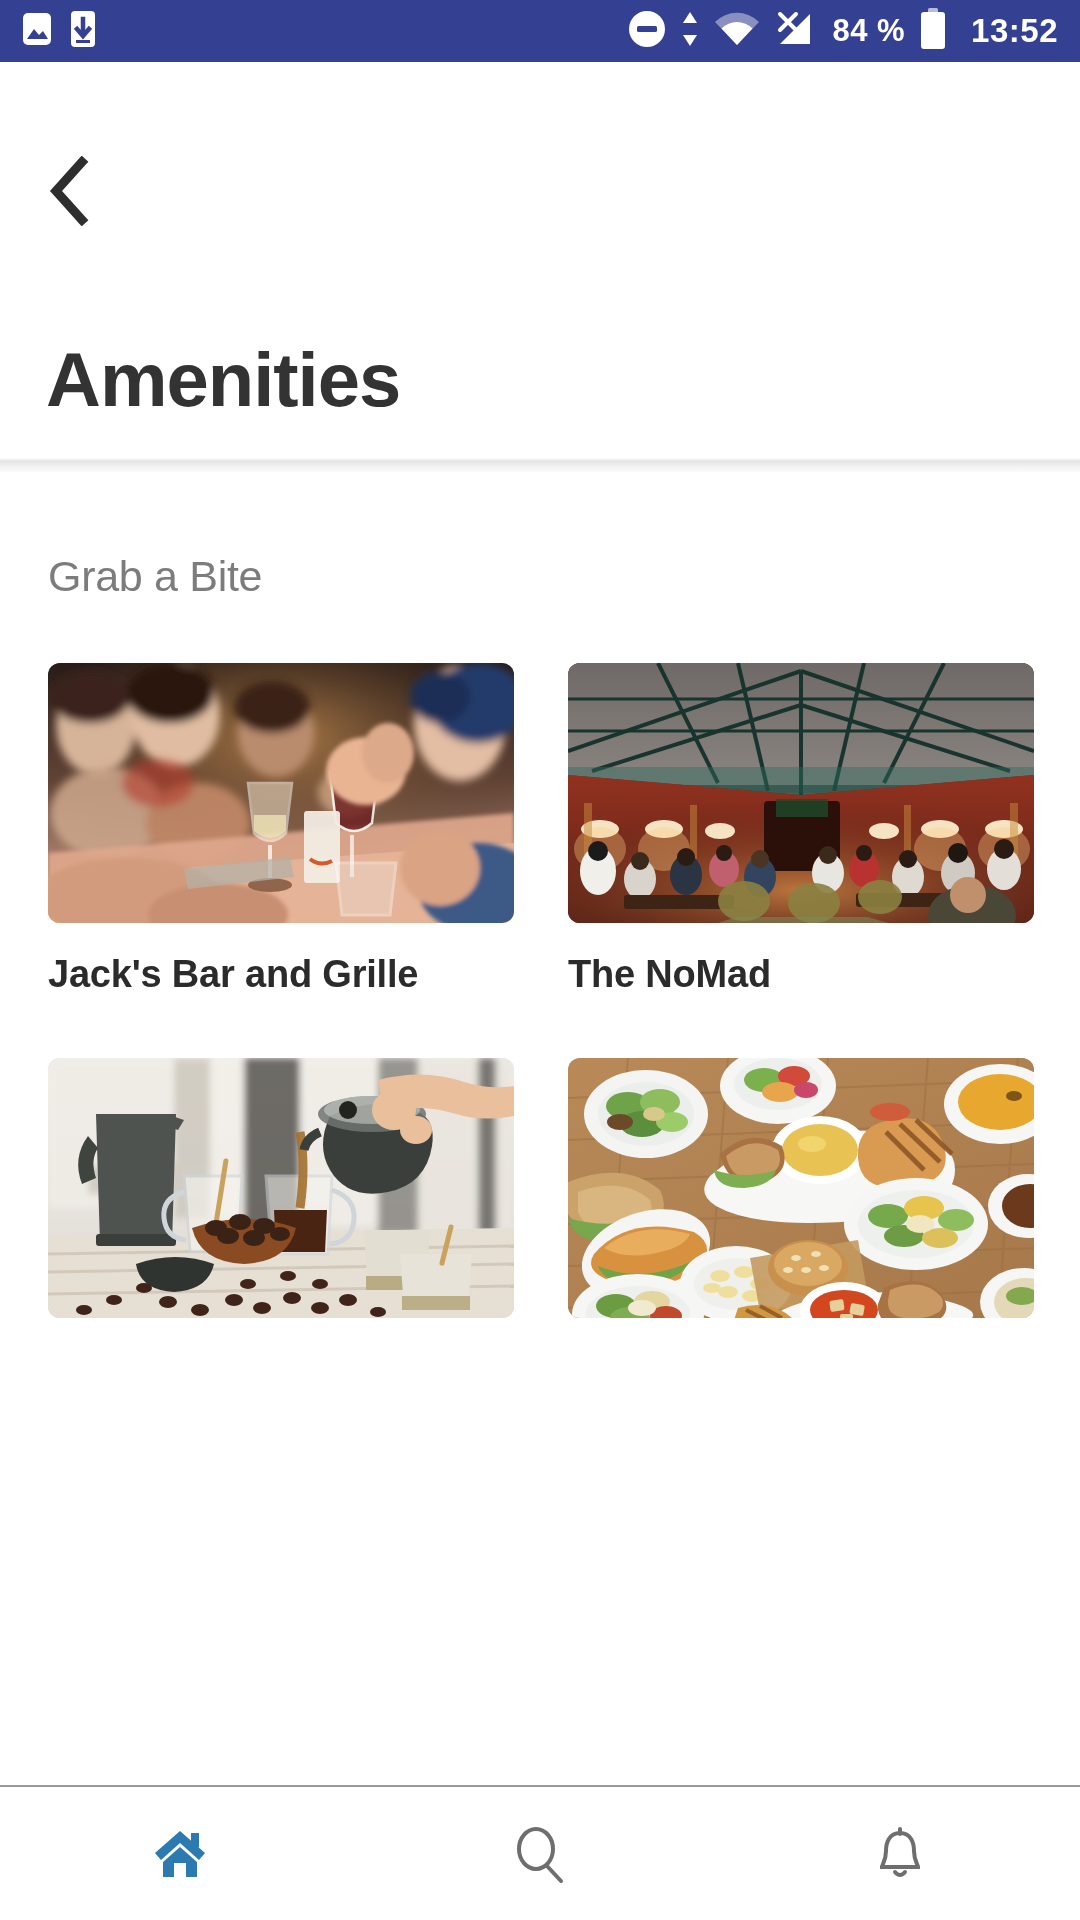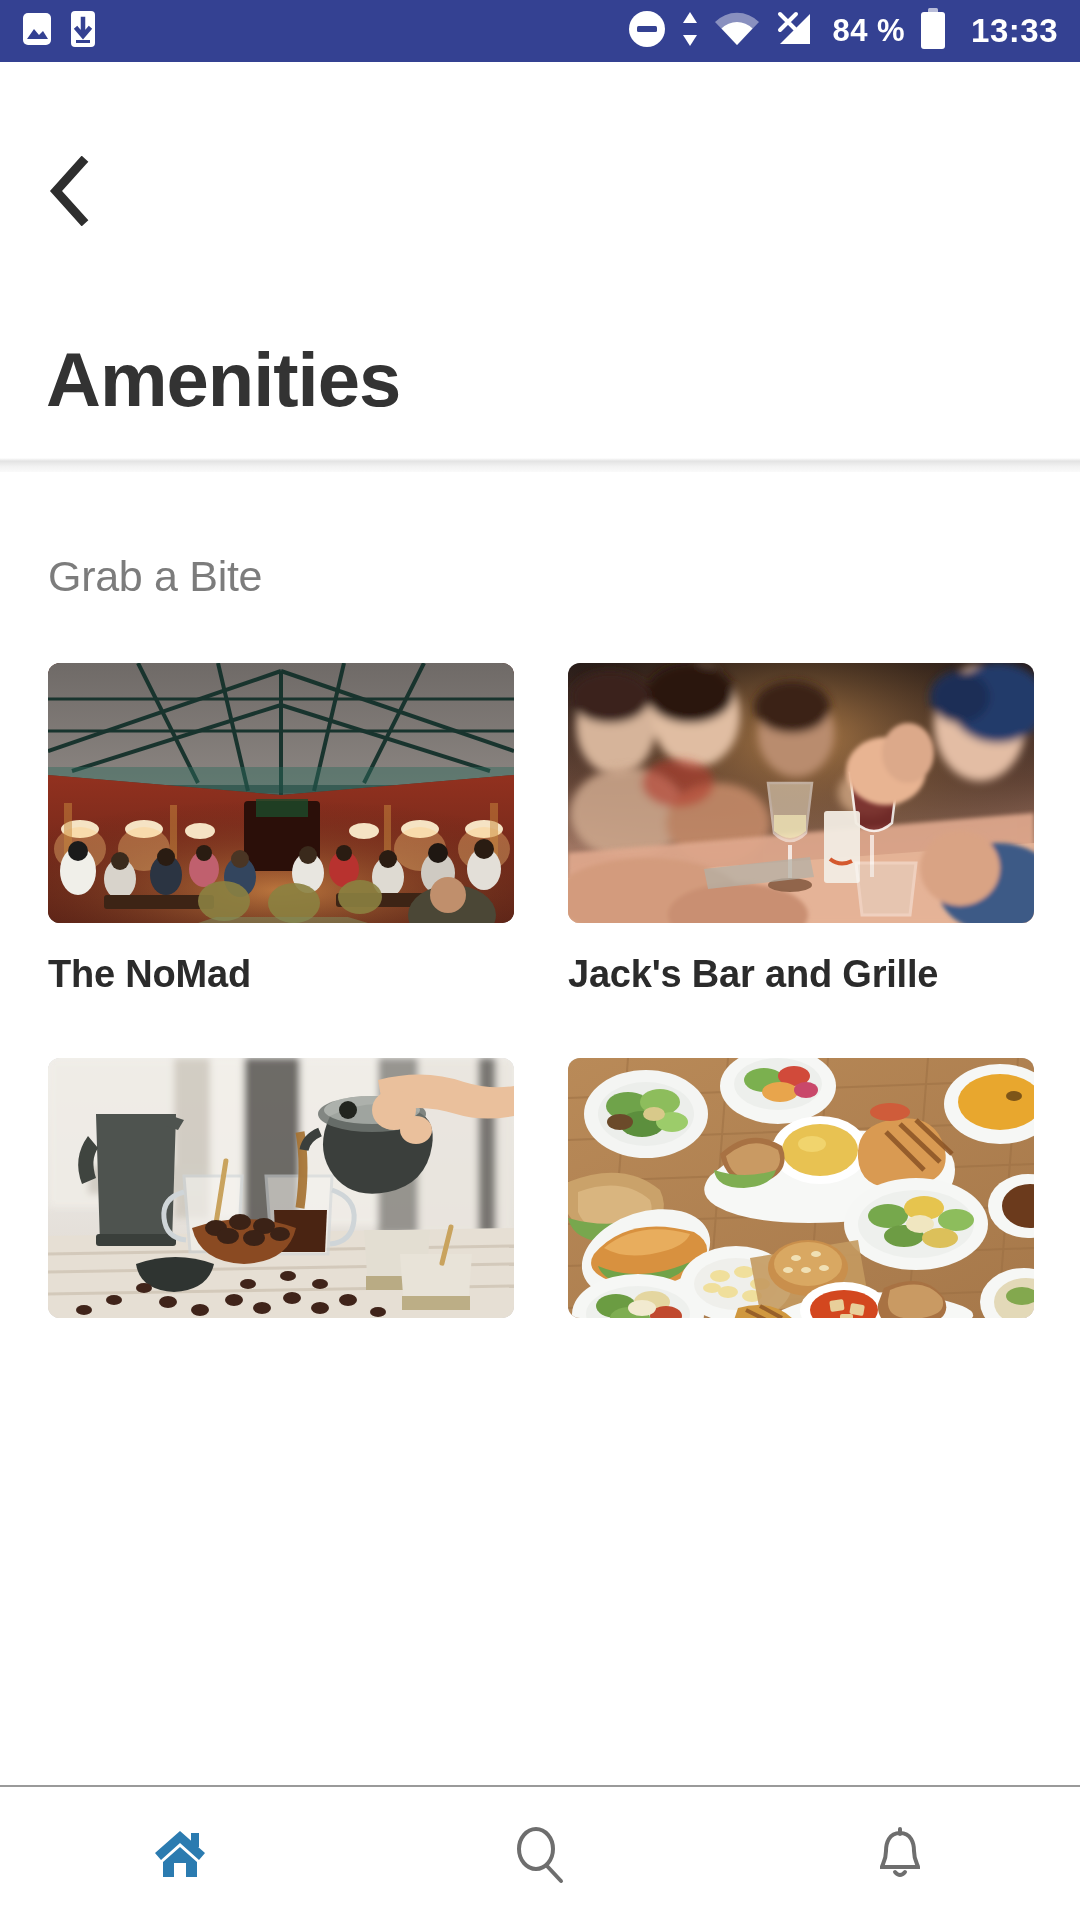--- a/index.html
+++ b/index.html
@@ -156,144 +156,40 @@
         <path d="M6 4 L22 20 M22 4 L6 20" stroke="#ffffff" stroke-width="4" stroke-linecap="round"></path>
       </svg>
     </span>
     <span id="status-battery-text">84 %</span>
     <span class="sb-icon">
       <svg width="28" height="42" viewBox="0 0 28 42">
         <rect x="9" y="0" width="10" height="5" rx="1.5" fill="#ffffff" opacity="0.65"></rect>
         <rect x="2" y="4" width="24" height="37" rx="3" fill="#ffffff"></rect>
       </svg>
     </span>
-    <span id="status-time">13:33</span>
+    <span id="status-time">13:52</span>
   </div>
 </div>
 
 <div id="header">
   <button id="back-button">
     <svg width="50" height="70" viewBox="0 0 50 70">
       <path d="M38 6 L12 35 L38 64" stroke="#2e2e2e" stroke-width="9" fill="none" stroke-linecap="square" stroke-linejoin="miter"></path>
     </svg>
   </button>
   <div id="page-title">Amenities</div>
   <div id="header-divider"></div>
 </div>
 
 <div id="content">
 
 
   <div id="section-title">Grab a Bite</div>
 
   <div id="card-grid">
-
-    <div class="card">
-      <div class="card-image">
-        <svg width="466" height="260" viewBox="0 0 466 260" preserveAspectRatio="none">
-          <defs>
-            <linearGradient id="g2sky" x1="0" y1="0" x2="0" y2="1">
-              <stop offset="0%" stop-color="#6f6a67"></stop>
-              <stop offset="100%" stop-color="#8d8783"></stop>
-            </linearGradient>
-            <linearGradient id="g2wall" x1="0" y1="0" x2="0" y2="1">
-              <stop offset="0%" stop-color="#92311f"></stop>
-              <stop offset="100%" stop-color="#5e2317"></stop>
-            </linearGradient>
-            <radialGradient id="g2glow" cx="0.5" cy="0.75" r="0.7">
-              <stop offset="0%" stop-color="#ffb85c" stop-opacity="0.55"></stop>
-              <stop offset="100%" stop-color="#3a140c" stop-opacity="0"></stop>
-            </radialGradient>
-          </defs>
-          <rect width="466" height="260" fill="#4a1d13"></rect>
-
-          <path d="M0 0 L466 0 L466 112 L233 132 L0 112 Z" fill="url(#g2sky)"></path>
-          <g stroke="#14312b" stroke-width="4" fill="none" opacity="0.95">
-            <path d="M233 8 L0 88 M233 8 L466 88"></path>
-            <path d="M233 42 L24 108 M233 42 L442 108"></path>
-            <path d="M233 8 L233 132"></path>
-            <path d="M0 36 L466 36" stroke-width="3"></path>
-            <path d="M0 68 L466 68" stroke-width="3"></path>
-            <path d="M90 0 L150 120 M170 0 L200 128 M296 0 L266 128 M376 0 L316 120"></path>
-          </g>
-          <rect x="0" y="104" width="466" height="26" fill="#2f6b5e" opacity="0.45"></rect>
-          <rect x="0" y="122" width="466" height="16" fill="#1d4a41" opacity="0.6"></rect>
-
-          <path d="M0 112 L233 132 L466 112 L466 260 L0 260 Z" fill="url(#g2wall)"></path>
-          <rect x="0" y="130" width="466" height="130" fill="url(#g2glow)"></rect>
-
-          <rect x="196" y="138" width="76" height="70" rx="4" fill="#2b0f09"></rect>
-          <rect x="208" y="136" width="52" height="18" fill="#1d4a2b" opacity="0.8"></rect>
-
-          <g fill="#f5e3c4">
-            <ellipse cx="32" cy="166" rx="19" ry="9"></ellipse>
-            <ellipse cx="96" cy="166" rx="19" ry="9"></ellipse>
-            <ellipse cx="152" cy="168" rx="15" ry="8"></ellipse>
-            <ellipse cx="316" cy="168" rx="15" ry="8"></ellipse>
-            <ellipse cx="372" cy="166" rx="19" ry="9"></ellipse>
-            <ellipse cx="436" cy="166" rx="19" ry="9"></ellipse>
-          </g>
-          <g fill="#ffcf80" opacity="0.35">
-            <ellipse cx="32" cy="186" rx="26" ry="22"></ellipse>
-            <ellipse cx="96" cy="186" rx="26" ry="22"></ellipse>
-            <ellipse cx="372" cy="186" rx="26" ry="22"></ellipse>
-            <ellipse cx="436" cy="186" rx="26" ry="22"></ellipse>
-          </g>
-
-          <g fill="#c98a3e" opacity="0.5">
-            <rect x="16" y="140" width="8" height="60"></rect>
-            <rect x="122" y="142" width="7" height="54"></rect>
-            <rect x="336" y="142" width="7" height="54"></rect>
-            <rect x="442" y="140" width="8" height="60"></rect>
-          </g>
-
-          <g>
-            <ellipse cx="30" cy="208" rx="18" ry="24" fill="#f0efe9"></ellipse>
-            <circle cx="30" cy="188" r="10" fill="#1b1b1b"></circle>
-            <ellipse cx="72" cy="216" rx="16" ry="20" fill="#d8d3cb"></ellipse>
-            <circle cx="72" cy="198" r="9" fill="#3a2a1c"></circle>
-            <ellipse cx="118" cy="212" rx="16" ry="20" fill="#2b3442"></ellipse>
-            <circle cx="118" cy="194" r="9" fill="#2a1c12"></circle>
-            <ellipse cx="156" cy="206" rx="15" ry="18" fill="#c0606e"></ellipse>
-            <circle cx="156" cy="190" r="8" fill="#2a1c12"></circle>
-            <ellipse cx="192" cy="214" rx="16" ry="20" fill="#33455e"></ellipse>
-            <circle cx="192" cy="196" r="9" fill="#4a3524"></circle>
-            <ellipse cx="260" cy="210" rx="16" ry="20" fill="#e8e6e0"></ellipse>
-            <circle cx="260" cy="192" r="9" fill="#3a2a1c"></circle>
-            <ellipse cx="296" cy="206" rx="15" ry="18" fill="#b8322f"></ellipse>
-            <circle cx="296" cy="190" r="8" fill="#2a1c12"></circle>
-            <ellipse cx="340" cy="214" rx="16" ry="20" fill="#dedad2"></ellipse>
-            <circle cx="340" cy="196" r="9" fill="#2a1c12"></circle>
-            <ellipse cx="390" cy="210" rx="17" ry="21" fill="#cfcac2"></ellipse>
-            <circle cx="390" cy="190" r="10" fill="#1f1712"></circle>
-            <ellipse cx="436" cy="206" rx="17" ry="21" fill="#e3dfd8"></ellipse>
-            <circle cx="436" cy="186" r="10" fill="#2a1c12"></circle>
-          </g>
-
-          <g fill="#3d2415">
-            <rect x="56" y="232" width="110" height="14" rx="3"></rect>
-            <rect x="288" y="230" width="116" height="14" rx="3"></rect>
-          </g>
-
-          <g fill="#8b8141" opacity="0.9">
-            <ellipse cx="176" cy="238" rx="26" ry="20"></ellipse>
-            <ellipse cx="246" cy="240" rx="26" ry="20"></ellipse>
-            <ellipse cx="312" cy="234" rx="22" ry="17"></ellipse>
-          </g>
-
-          <g>
-            <ellipse cx="404" cy="252" rx="44" ry="30" fill="#4b4736"></ellipse>
-            <circle cx="400" cy="232" r="18" fill="#c08f6c"></circle>
-          </g>
-
-          <path d="M168 254 L300 254 L320 260 L150 260 Z" fill="#7d8a5c" opacity="0.55"></path>
-        </svg>
-      </div>
-      <div class="card-label">The NoMad</div>
-    </div>
 
     <div class="card">
       <div class="card-image">
         <svg width="466" height="260" viewBox="0 0 466 260" preserveAspectRatio="none">
           <defs>
             <linearGradient id="g1bg" x1="0" y1="0" x2="0" y2="1">
               <stop offset="0%" stop-color="#2a1d1a"></stop>
               <stop offset="45%" stop-color="#6b4a3c"></stop>
               <stop offset="100%" stop-color="#d8a58c"></stop>
             </linearGradient>
@@ -360,20 +256,124 @@
           <g opacity="0.85">
             <path d="M288 200 L348 200 L342 252 L294 252 Z" fill="#e8e2da" opacity="0.45" stroke="#ffffff" stroke-width="3"></path>
           </g>
 
           <path d="M136 206 L242 194 L246 214 L140 226 Z" fill="#b4b0a6" opacity="0.75"></path>
         </svg>
       </div>
       <div class="card-label">Jack's Bar and Grille</div>
     </div>
 
+    <div class="card">
+      <div class="card-image">
+        <svg width="466" height="260" viewBox="0 0 466 260" preserveAspectRatio="none">
+          <defs>
+            <linearGradient id="g2sky" x1="0" y1="0" x2="0" y2="1">
+              <stop offset="0%" stop-color="#6f6a67"></stop>
+              <stop offset="100%" stop-color="#8d8783"></stop>
+            </linearGradient>
+            <linearGradient id="g2wall" x1="0" y1="0" x2="0" y2="1">
+              <stop offset="0%" stop-color="#92311f"></stop>
+              <stop offset="100%" stop-color="#5e2317"></stop>
+            </linearGradient>
+            <radialGradient id="g2glow" cx="0.5" cy="0.75" r="0.7">
+              <stop offset="0%" stop-color="#ffb85c" stop-opacity="0.55"></stop>
+              <stop offset="100%" stop-color="#3a140c" stop-opacity="0"></stop>
+            </radialGradient>
+          </defs>
+          <rect width="466" height="260" fill="#4a1d13"></rect>
+
+          <path d="M0 0 L466 0 L466 112 L233 132 L0 112 Z" fill="url(#g2sky)"></path>
+          <g stroke="#14312b" stroke-width="4" fill="none" opacity="0.95">
+            <path d="M233 8 L0 88 M233 8 L466 88"></path>
+            <path d="M233 42 L24 108 M233 42 L442 108"></path>
+            <path d="M233 8 L233 132"></path>
+            <path d="M0 36 L466 36" stroke-width="3"></path>
+            <path d="M0 68 L466 68" stroke-width="3"></path>
+            <path d="M90 0 L150 120 M170 0 L200 128 M296 0 L266 128 M376 0 L316 120"></path>
+          </g>
+          <rect x="0" y="104" width="466" height="26" fill="#2f6b5e" opacity="0.45"></rect>
+          <rect x="0" y="122" width="466" height="16" fill="#1d4a41" opacity="0.6"></rect>
+
+          <path d="M0 112 L233 132 L466 112 L466 260 L0 260 Z" fill="url(#g2wall)"></path>
+          <rect x="0" y="130" width="466" height="130" fill="url(#g2glow)"></rect>
+
+          <rect x="196" y="138" width="76" height="70" rx="4" fill="#2b0f09"></rect>
+          <rect x="208" y="136" width="52" height="18" fill="#1d4a2b" opacity="0.8"></rect>
+
+          <g fill="#f5e3c4">
+            <ellipse cx="32" cy="166" rx="19" ry="9"></ellipse>
+            <ellipse cx="96" cy="166" rx="19" ry="9"></ellipse>
+            <ellipse cx="152" cy="168" rx="15" ry="8"></ellipse>
+            <ellipse cx="316" cy="168" rx="15" ry="8"></ellipse>
+            <ellipse cx="372" cy="166" rx="19" ry="9"></ellipse>
+            <ellipse cx="436" cy="166" rx="19" ry="9"></ellipse>
+          </g>
+          <g fill="#ffcf80" opacity="0.35">
+            <ellipse cx="32" cy="186" rx="26" ry="22"></ellipse>
+            <ellipse cx="96" cy="186" rx="26" ry="22"></ellipse>
+            <ellipse cx="372" cy="186" rx="26" ry="22"></ellipse>
+            <ellipse cx="436" cy="186" rx="26" ry="22"></ellipse>
+          </g>
+
+          <g fill="#c98a3e" opacity="0.5">
+            <rect x="16" y="140" width="8" height="60"></rect>
+            <rect x="122" y="142" width="7" height="54"></rect>
+            <rect x="336" y="142" width="7" height="54"></rect>
+            <rect x="442" y="140" width="8" height="60"></rect>
+          </g>
+
+          <g>
+            <ellipse cx="30" cy="208" rx="18" ry="24" fill="#f0efe9"></ellipse>
+            <circle cx="30" cy="188" r="10" fill="#1b1b1b"></circle>
+            <ellipse cx="72" cy="216" rx="16" ry="20" fill="#d8d3cb"></ellipse>
+            <circle cx="72" cy="198" r="9" fill="#3a2a1c"></circle>
+            <ellipse cx="118" cy="212" rx="16" ry="20" fill="#2b3442"></ellipse>
+            <circle cx="118" cy="194" r="9" fill="#2a1c12"></circle>
+            <ellipse cx="156" cy="206" rx="15" ry="18" fill="#c0606e"></ellipse>
+            <circle cx="156" cy="190" r="8" fill="#2a1c12"></circle>
+            <ellipse cx="192" cy="214" rx="16" ry="20" fill="#33455e"></ellipse>
+            <circle cx="192" cy="196" r="9" fill="#4a3524"></circle>
+            <ellipse cx="260" cy="210" rx="16" ry="20" fill="#e8e6e0"></ellipse>
+            <circle cx="260" cy="192" r="9" fill="#3a2a1c"></circle>
+            <ellipse cx="296" cy="206" rx="15" ry="18" fill="#b8322f"></ellipse>
+            <circle cx="296" cy="190" r="8" fill="#2a1c12"></circle>
+            <ellipse cx="340" cy="214" rx="16" ry="20" fill="#dedad2"></ellipse>
+            <circle cx="340" cy="196" r="9" fill="#2a1c12"></circle>
+            <ellipse cx="390" cy="210" rx="17" ry="21" fill="#cfcac2"></ellipse>
+            <circle cx="390" cy="190" r="10" fill="#1f1712"></circle>
+            <ellipse cx="436" cy="206" rx="17" ry="21" fill="#e3dfd8"></ellipse>
+            <circle cx="436" cy="186" r="10" fill="#2a1c12"></circle>
+          </g>
+
+          <g fill="#3d2415">
+            <rect x="56" y="232" width="110" height="14" rx="3"></rect>
+            <rect x="288" y="230" width="116" height="14" rx="3"></rect>
+          </g>
+
+          <g fill="#8b8141" opacity="0.9">
+            <ellipse cx="176" cy="238" rx="26" ry="20"></ellipse>
+            <ellipse cx="246" cy="240" rx="26" ry="20"></ellipse>
+            <ellipse cx="312" cy="234" rx="22" ry="17"></ellipse>
+          </g>
+
+          <g>
+            <ellipse cx="404" cy="252" rx="44" ry="30" fill="#4b4736"></ellipse>
+            <circle cx="400" cy="232" r="18" fill="#c08f6c"></circle>
+          </g>
+
+          <path d="M168 254 L300 254 L320 260 L150 260 Z" fill="#7d8a5c" opacity="0.55"></path>
+        </svg>
+      </div>
+      <div class="card-label">The NoMad</div>
+    </div>
+
     <div class="card card-row2">
       <div class="card-image">
         <svg width="466" height="260" viewBox="0 0 466 260" preserveAspectRatio="none">
           <defs>
             <linearGradient id="g3bg" x1="0" y1="0" x2="0" y2="1">
               <stop offset="0%" stop-color="#f3f1ee"></stop>
               <stop offset="55%" stop-color="#e7e3de"></stop>
               <stop offset="100%" stop-color="#ded7ce"></stop>
             </linearGradient>
             <filter id="blur3">

